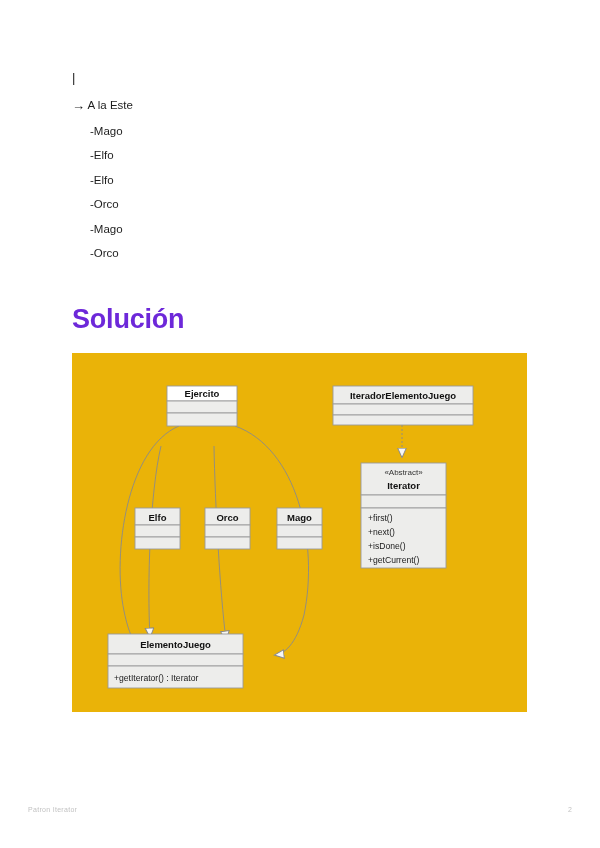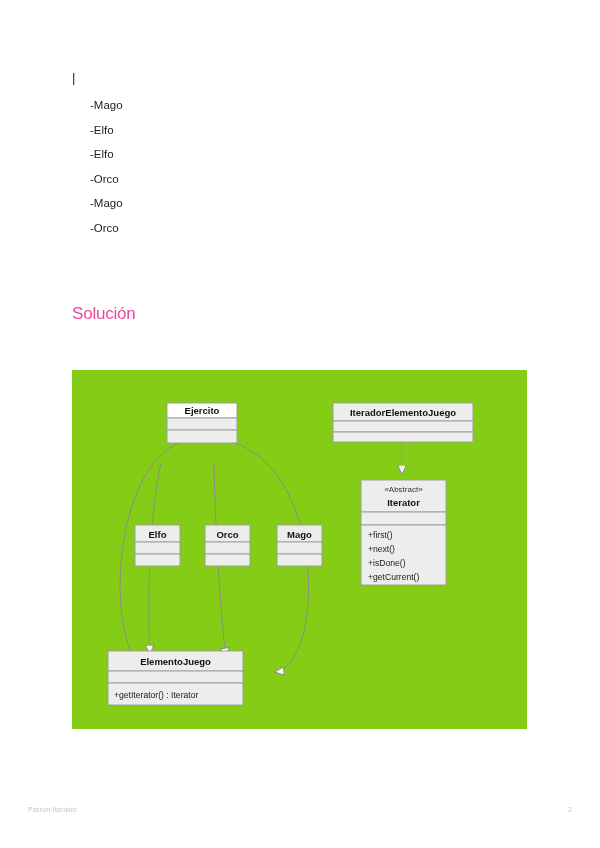--- a/index.html
+++ b/index.html
@@ -48,34 +48,34 @@
   .arrow-glyph {
     font-size: 13px;
     vertical-align: -1px;
   }
 
   
   .section-title {
     position: absolute;
     left: 72px;
     top: 304px;
-    font-size: 17px;
-    font-weight: normal;
-    color: #ec4899;
+    font-size: 27px;
+    font-weight: bold;
+    color: #6d28d9;
     letter-spacing: -0.2px;
   }
 
   
   .diagram-panel {
     position: absolute;
     left: 72px;
-    top: 370px;
+    top: 353px;
     width: 455px;
     height: 359px;
-    background: #84cc16;
+    background: #eab308;
   }
   .diagram-panel svg {
     display: block;
   }
 
   
   text {
     font-family: "Liberation Sans", sans-serif;
     fill: #111111;
   }
@@ -120,20 +120,21 @@
   }
 </style>
 </head>
 <body>
 
 <div class="doc-body">
 
   <div class="caret-line">|</div>
 
   <div class="outline" id="outline-list">
+      <div class="outline-row lvl1"><span class="arrow-glyph">→</span><span> A la Este</span></div>
       <div class="outline-row lvl2"><span>-</span><span>Mago</span></div>
       <div class="outline-row lvl2"><span>-</span><span>Elfo</span></div>
       <div class="outline-row lvl2"><span>-</span><span>Elfo</span></div>
       <div class="outline-row lvl2"><span>-</span><span>Orco</span></div>
       <div class="outline-row lvl2"><span>-</span><span>Mago</span></div>
       <div class="outline-row lvl2"><span>-</span><span>Orco</span></div>
     </div>
 
   <div class="section-title">Solución</div>
 

